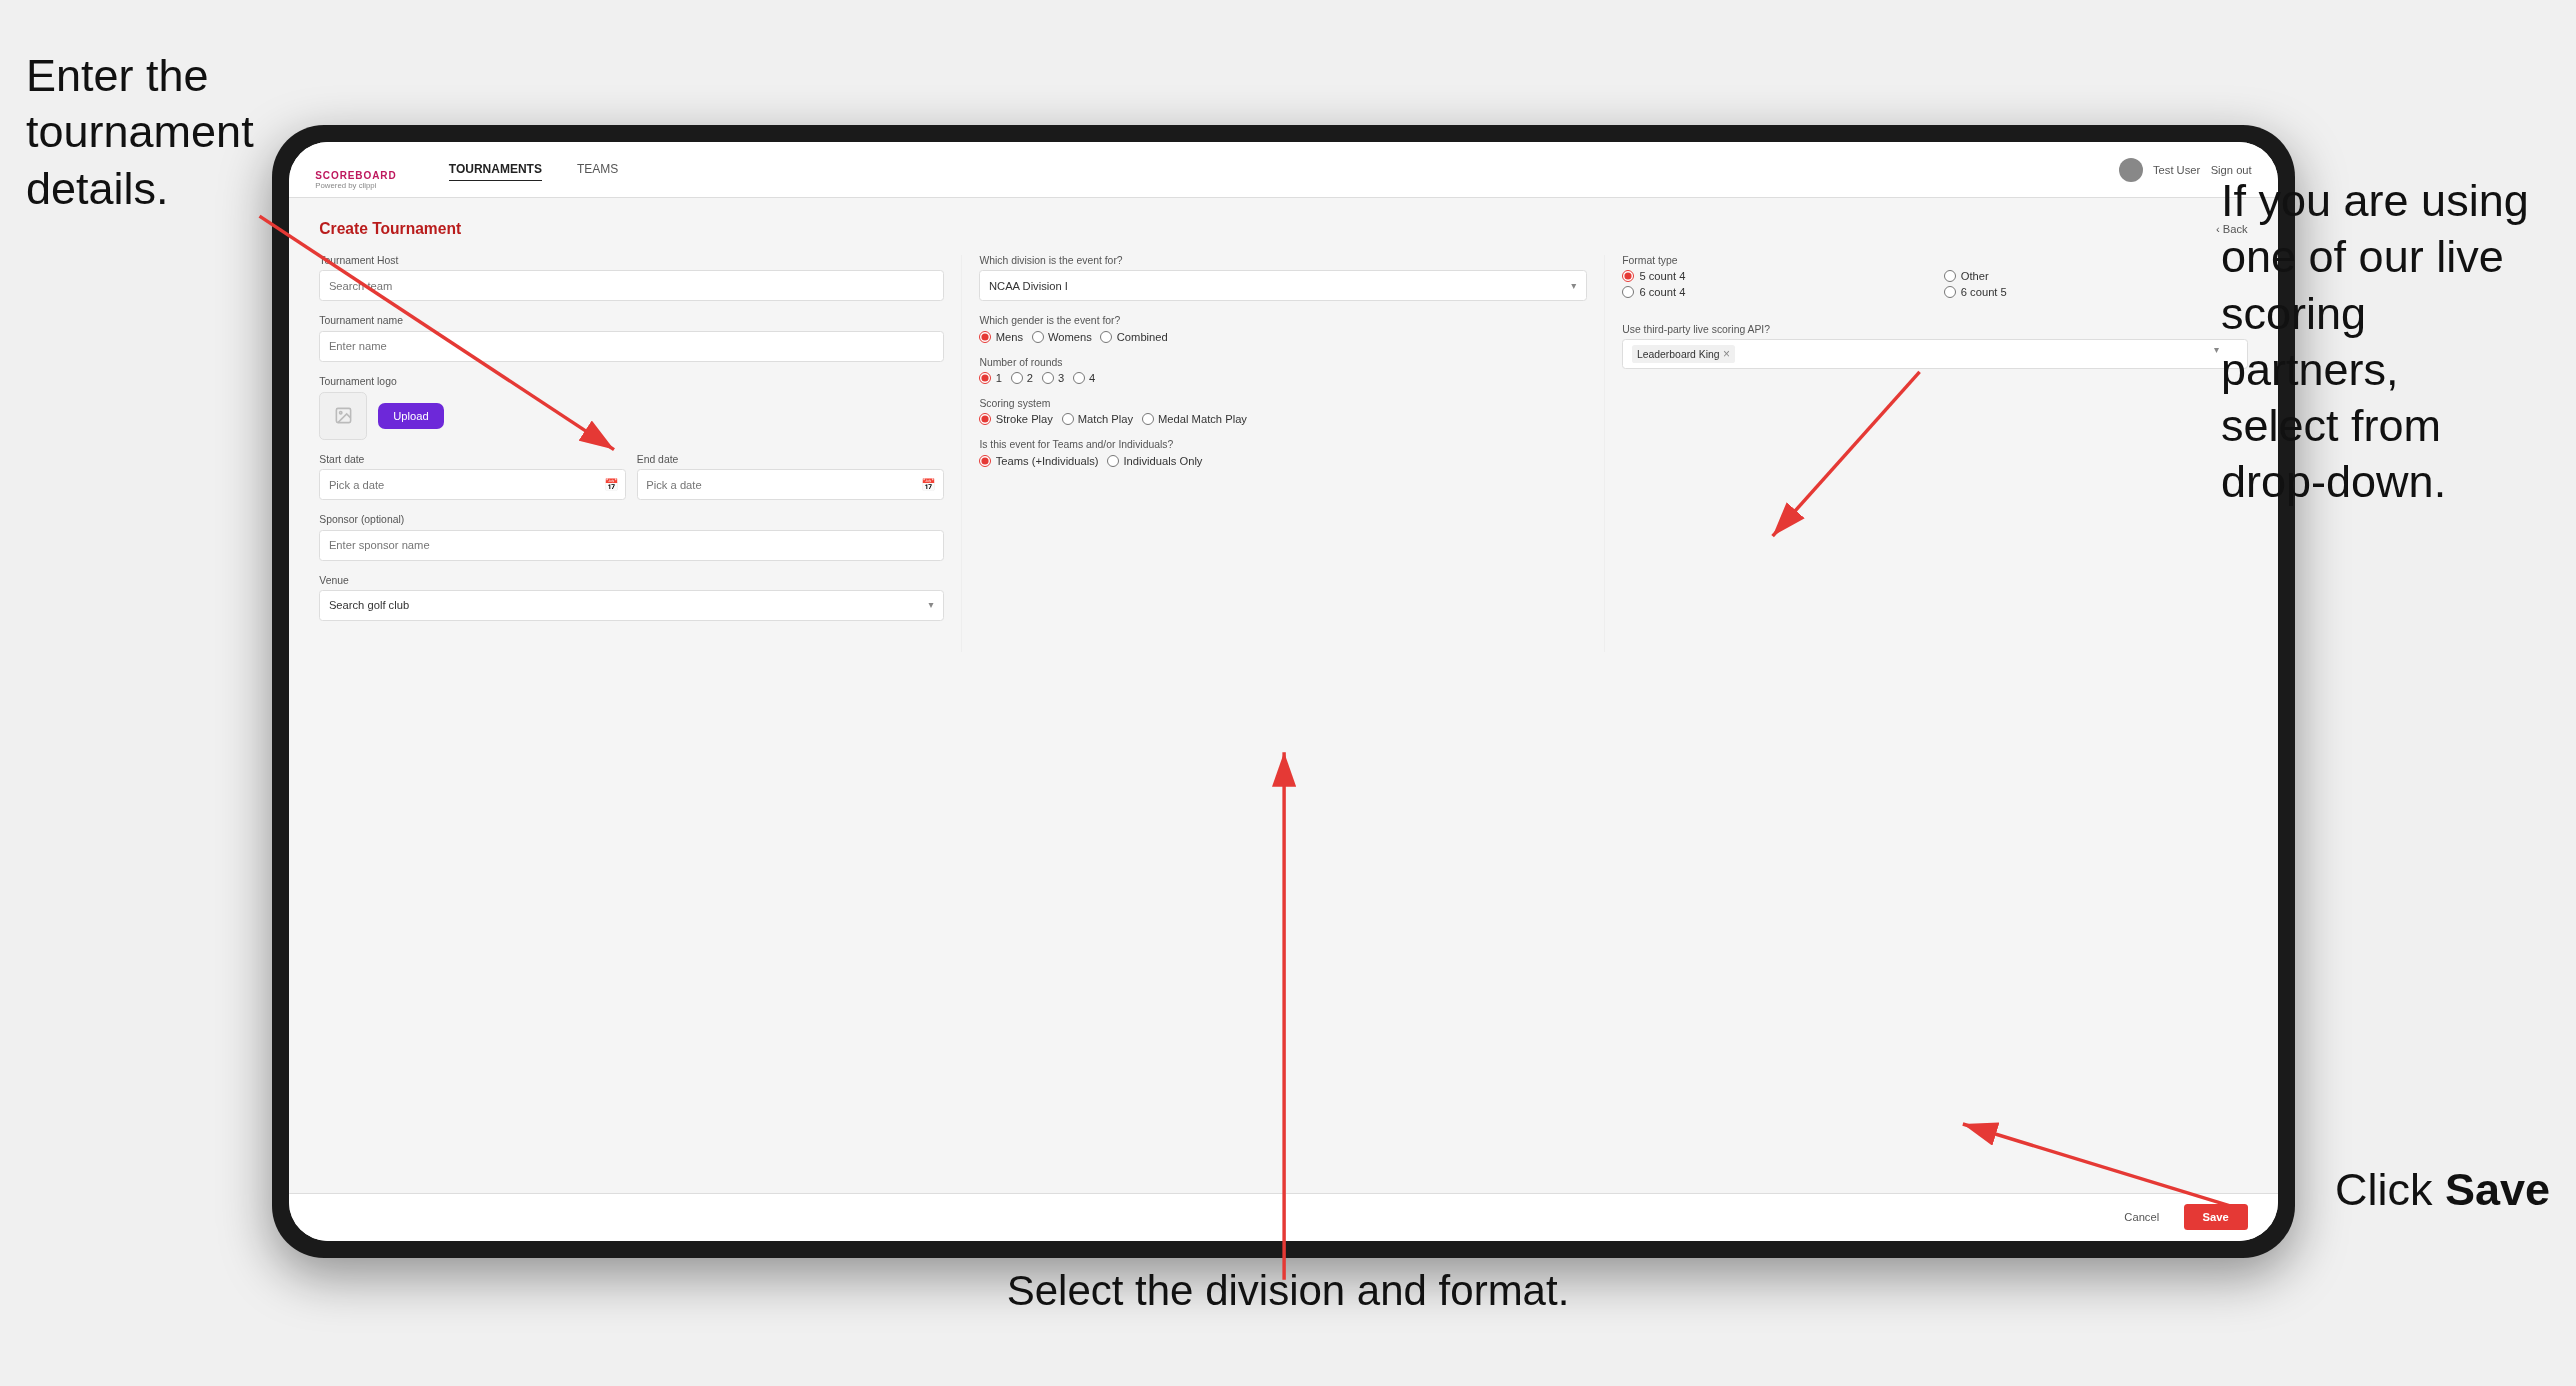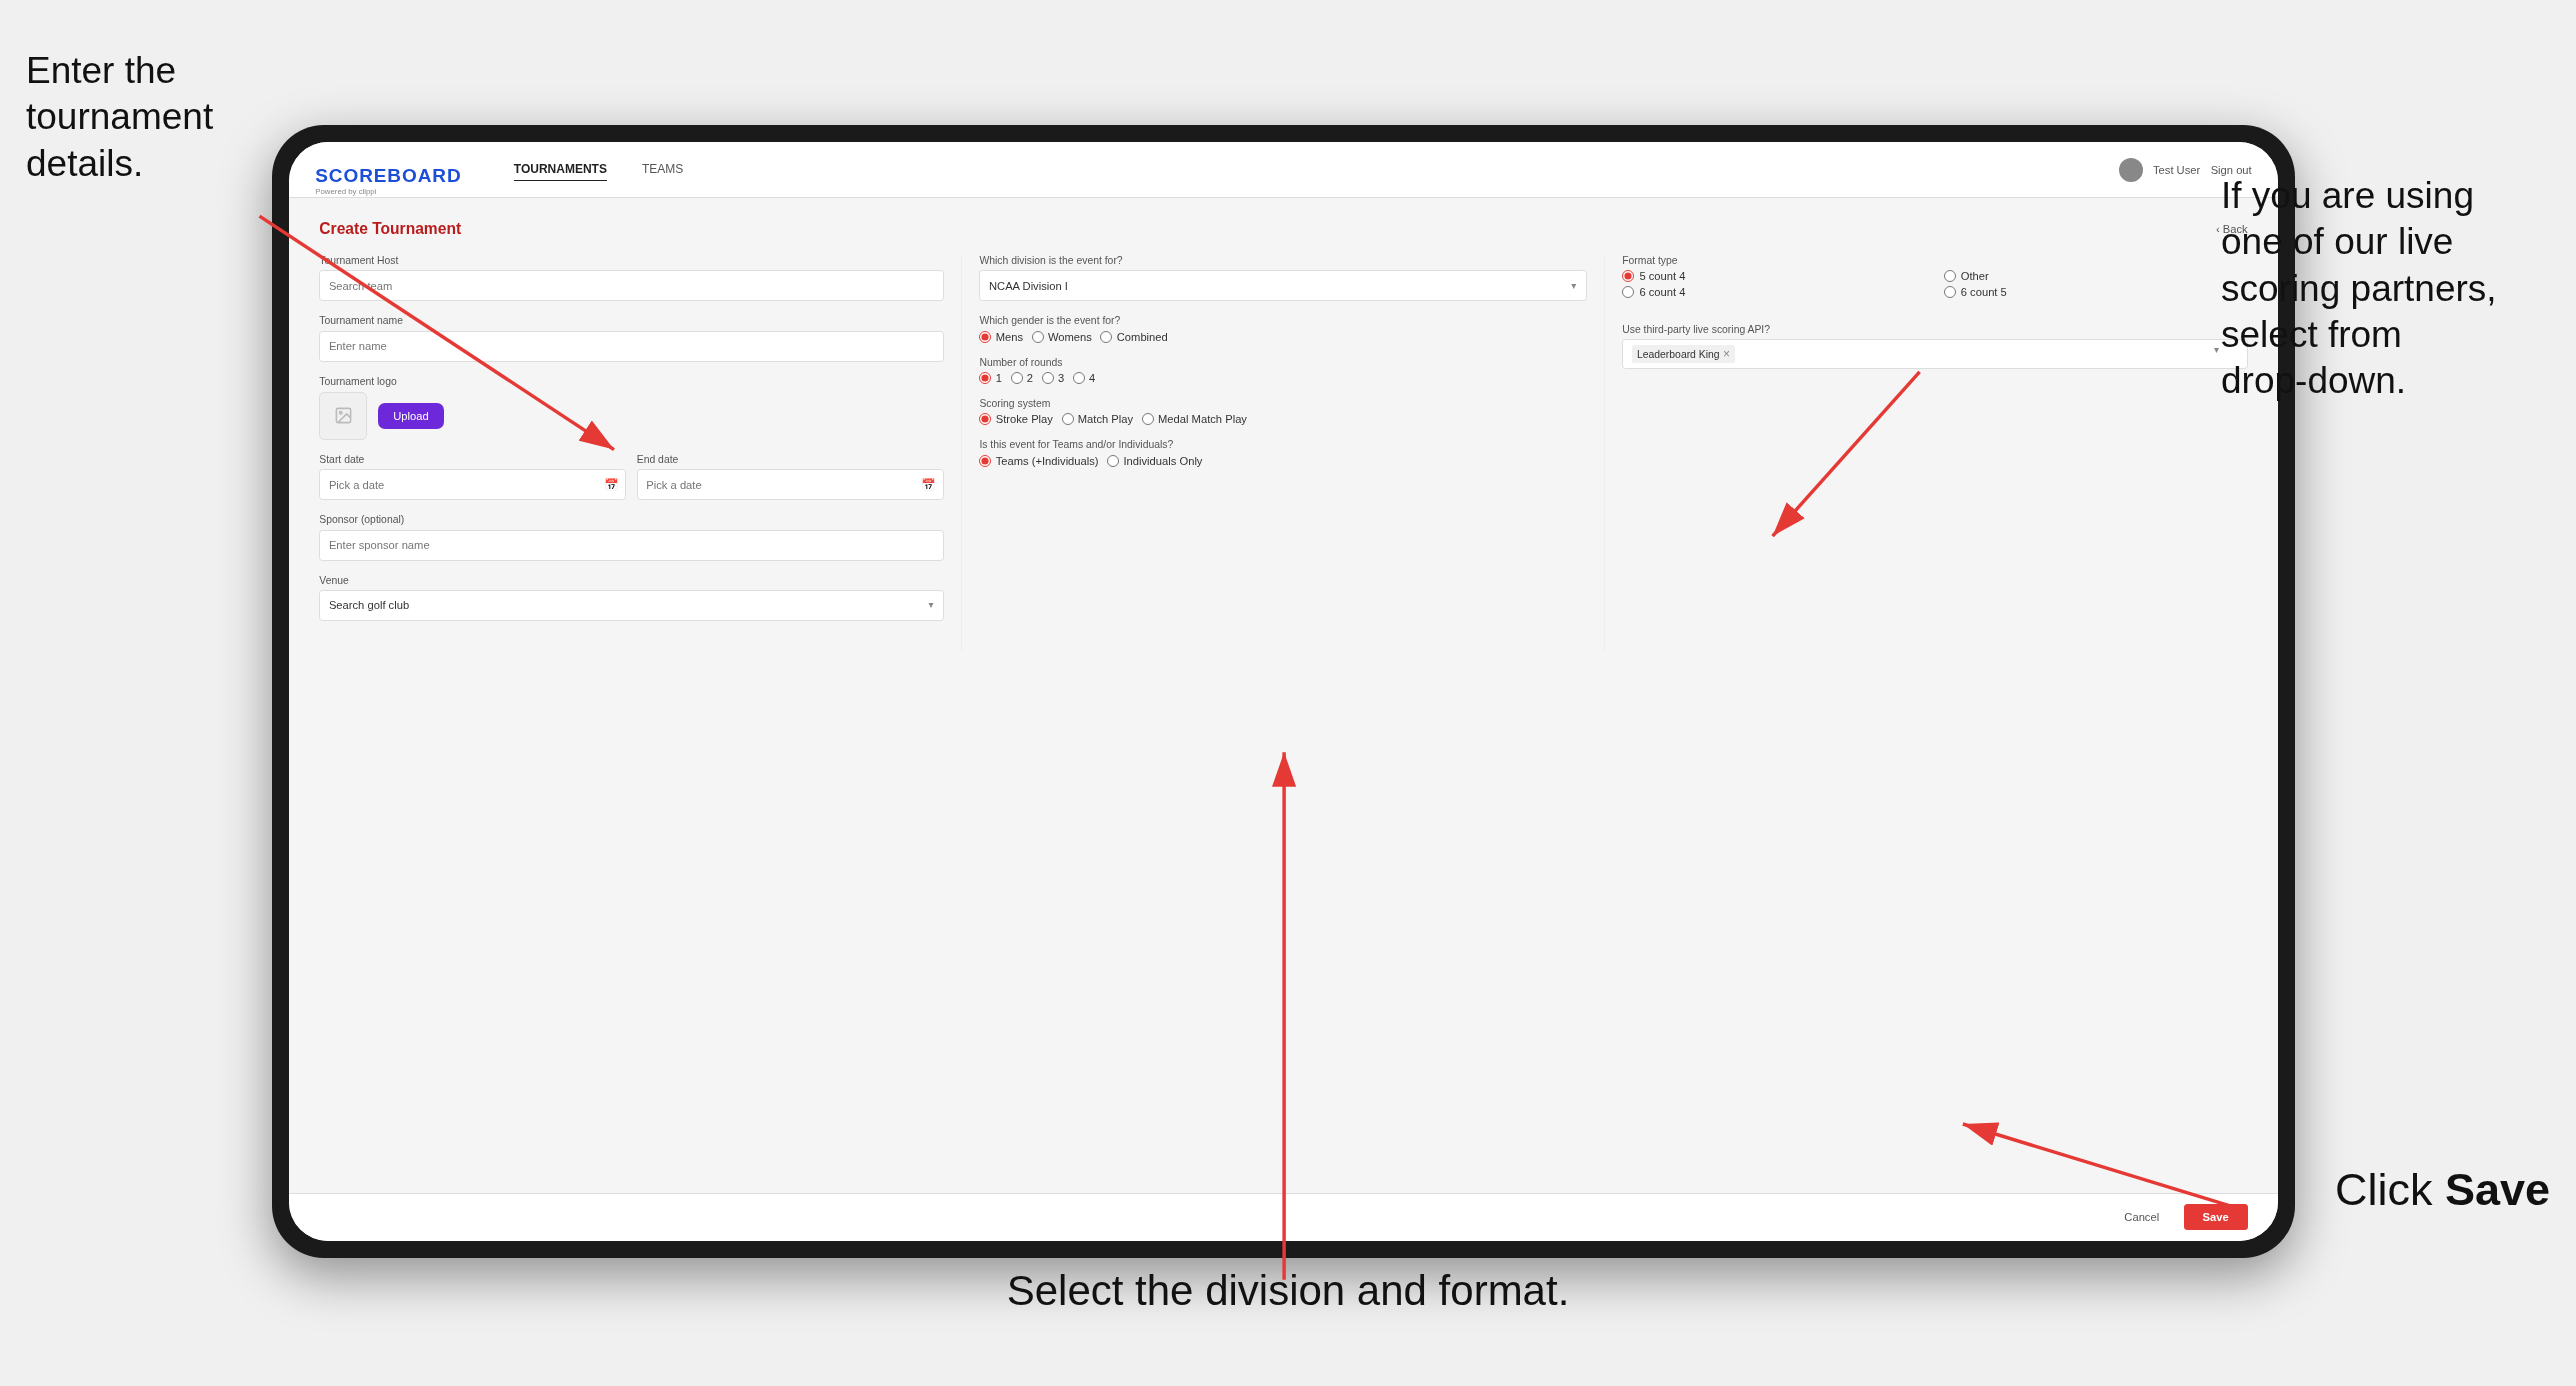--- a/index.html
+++ b/index.html
@@ -8,21 +8,21 @@
       font-family: -apple-system, BlinkMacSystemFont, 'Segoe UI', Arial, sans-serif;
       width: 2576px;
       height: 1386px;
       position: relative;
       overflow: hidden;
     }
 
     
     .annotation {
       position: absolute;
-      font-size: 37px;
+      font-size: 45px;
       font-weight: 400;
       color: #111;
       line-height: 1.25;
     }
 
     .annotation-topleft {
       top: 48px;
       left: 26px;
     }
 
@@ -88,23 +88,23 @@
       flex-shrink: 0;
     }
 
     .navbar-brand {
       display: flex;
       flex-direction: column;
       margin-right: 17.3px;
     }
 
     .navbar-brand-title {
-      font-size: 19px;
+      font-size: 10px;
       font-weight: 700;
-      color: #1d4ed8;
+      color: #be185d;
       letter-spacing: 0.9px;
       margin-top: 21px;
     }
 
     .navbar-brand-sub {
       font-size: 7.8px;
       color: #888;
     }
 
     .nav-link {

